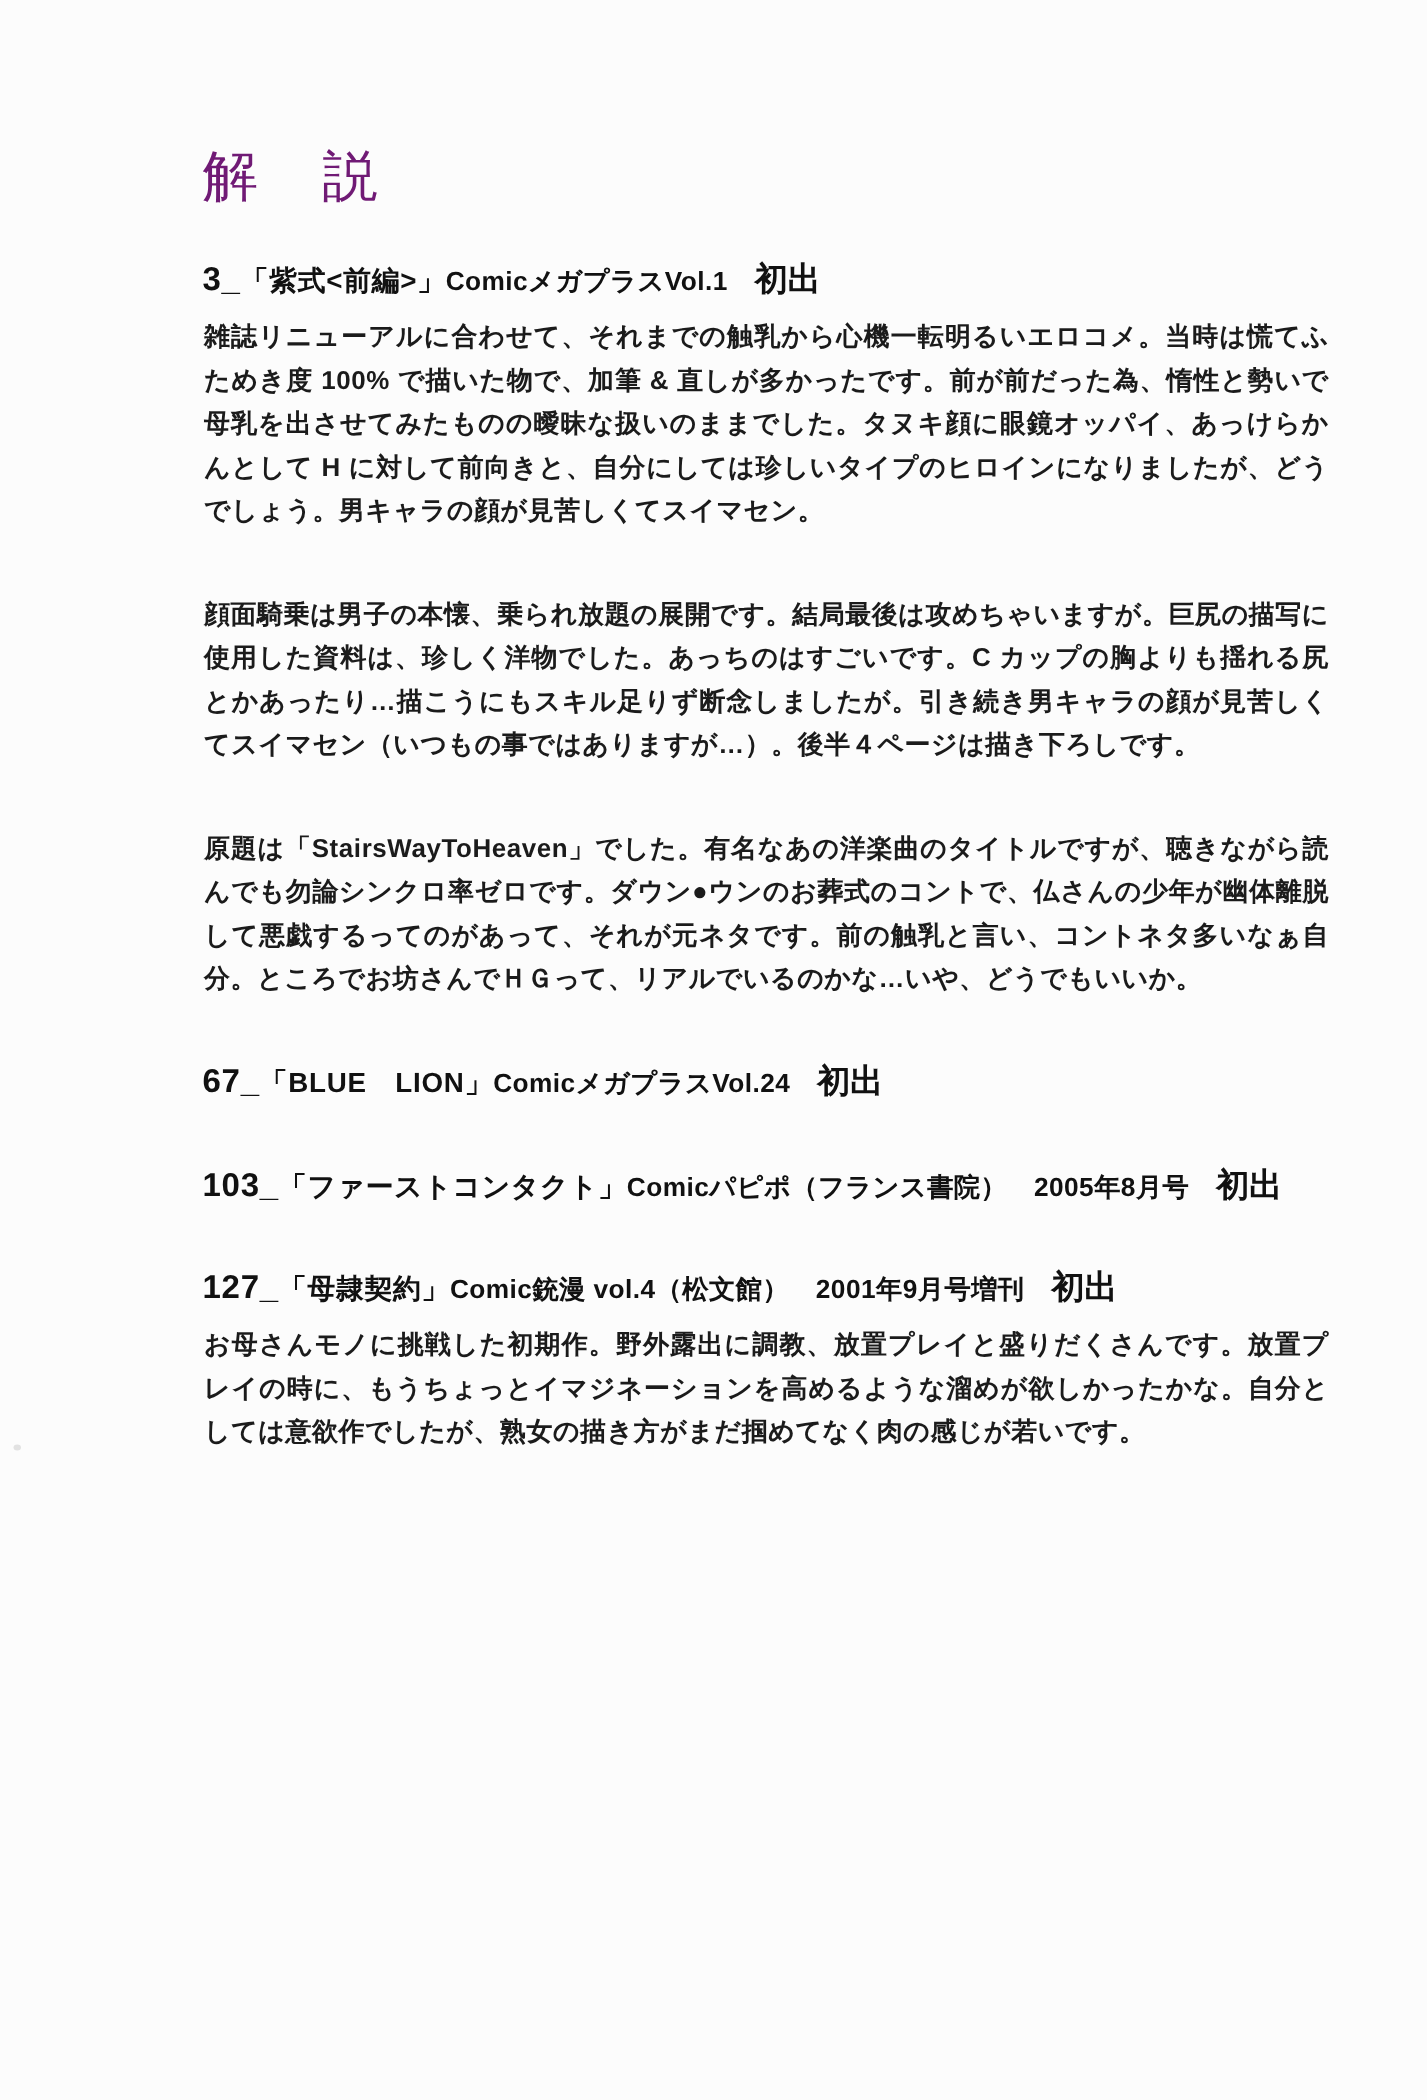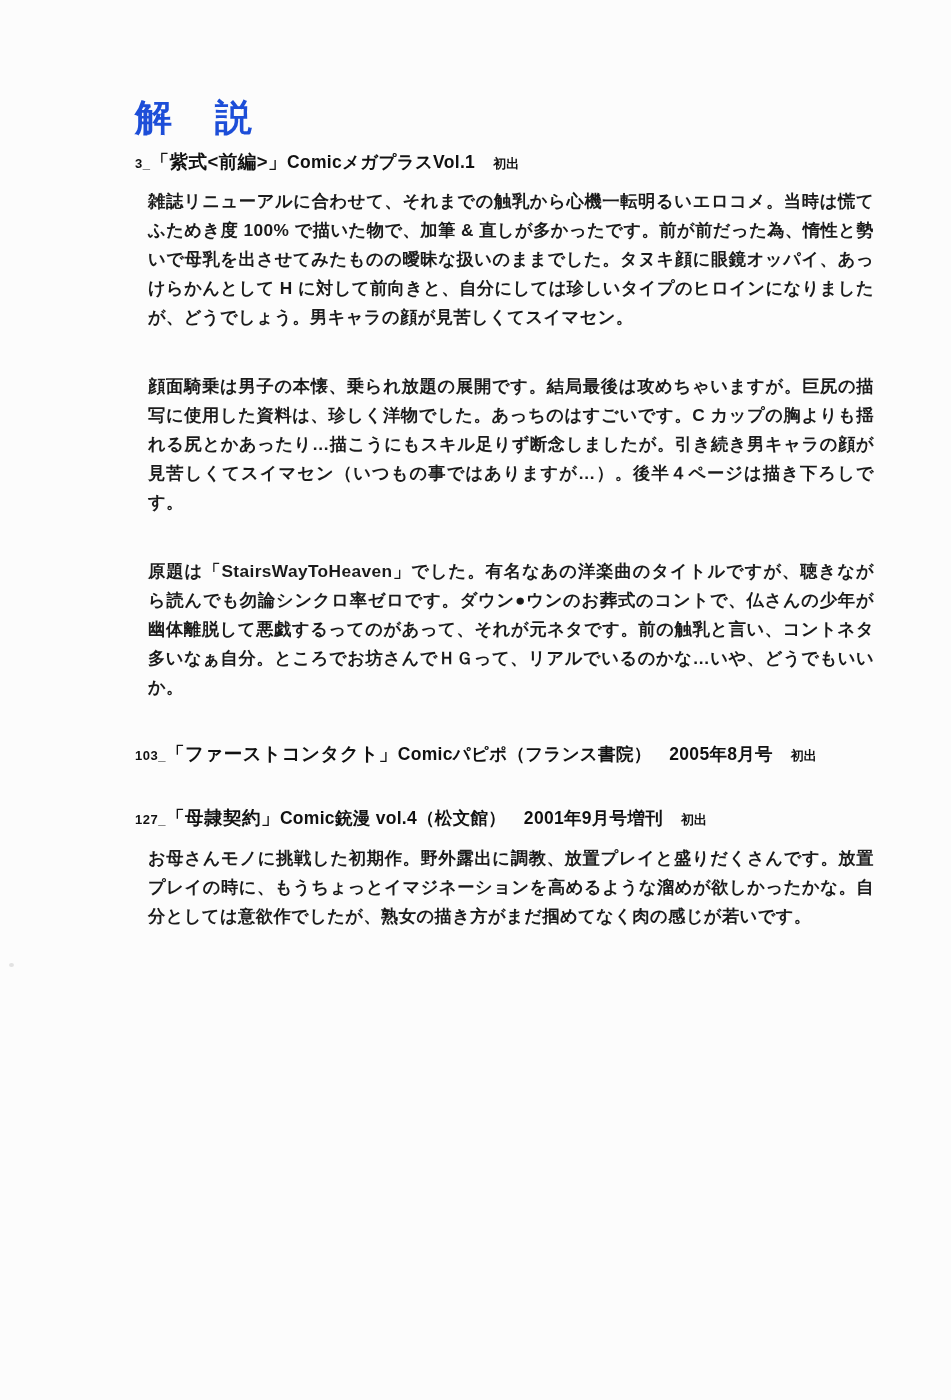--- a/index.html
+++ b/index.html
@@ -16,55 +16,55 @@
     overflow: hidden;
   }
   .page-content {
     position: absolute;
     left: 135px;
     top: 96px;
     width: 752px;
   }
   .page-title {
     font-size: 37px;
-    font-weight: 700;
+    font-weight: 400;
     letter-spacing: 3px;
-    color: #1d4ed8;
-    margin: 0 0 10px 0;
+    color: #701a75;
+    margin: 0 0 32px 0;
     line-height: 1.2;
   }
   .entry {
     margin-bottom: 40px;
   }
   .entry-heading {
     font-weight: 800;
     font-size: 18.5px;
     color: #111;
     margin: 0 0 9px 0;
     line-height: 1.3;
     white-space: nowrap;
   }
   .h-num {
-    font-size: 13px;
+    font-size: 22px;
     letter-spacing: 0.5px;
   }
   .h-title {
     letter-spacing: 0.5px;
     margin-top: 28px;
   }
   .h-source {
     font-size: 17.5px;
     letter-spacing: 0.3px;
   }
   .h-note {
     margin-left: 18px;
-    font-size: 13px;
+    font-size: 22px;
   }
   .entry-body {
-    margin: 13px;
+    margin: 1px;
     font-size: 17.3px;
     font-weight: 600;
     line-height: 29px;
     letter-spacing: 0.4px;
     text-align: justify;
     color: #1b1b1b;
   }
   .scan-speck {
     position: absolute;
     left: 9px;
@@ -91,20 +91,21 @@
 
   <div class="entry">
     <p class="entry-body">顔面騎乗は男子の本懐、乗られ放題の展開です。結局最後は攻めちゃいますが。巨尻の描写に使用した資料は、珍しく洋物でした。あっちのはすごいです。C カップの胸よりも揺れる尻とかあったり…描こうにもスキル足りず断念しましたが。引き続き男キャラの顔が見苦しくてスイマセン（いつもの事ではありますが…）。後半４ページは描き下ろしです。</p>
   </div>
 
   <div class="entry">
     <p class="entry-body">原題は「StairsWayToHeaven」でした。有名なあの洋楽曲のタイトルですが、聴きながら読んでも勿論シンクロ率ゼロです。ダウン●ウンのお葬式のコントで、仏さんの少年が幽体離脱して悪戯するってのがあって、それが元ネタです。前の触乳と言い、コントネタ多いなぁ自分。ところでお坊さんでＨＧって、リアルでいるのかな…いや、どうでもいいか。</p>
   </div>
 
   <div class="entry">
+    <p class="entry-heading"><span class="h-num">67_</span><span class="h-title">「BLUE　LION」</span><span class="h-source">ComicメガプラスVol.24</span><span class="h-note">初出</span></p>
   </div>
 
 
   <div class="entry">
     <p class="entry-heading"><span class="h-num">103_</span><span class="h-title">「ファーストコンタクト」</span><span class="h-source">Comicパピポ（フランス書院）　2005年8月号</span><span class="h-note">初出</span></p>
   </div>
 
   <div class="entry">
     <p class="entry-heading"><span class="h-num">127_</span><span class="h-title">「母隷契約」</span><span class="h-source">Comic銃漫 vol.4（松文館）　2001年9月号増刊</span><span class="h-note">初出</span></p>
     <p class="entry-body">お母さんモノに挑戦した初期作。野外露出に調教、放置プレイと盛りだくさんです。放置プレイの時に、もうちょっとイマジネーションを高めるような溜めが欲しかったかな。自分としては意欲作でしたが、熟女の描き方がまだ掴めてなく肉の感じが若いです。</p>

